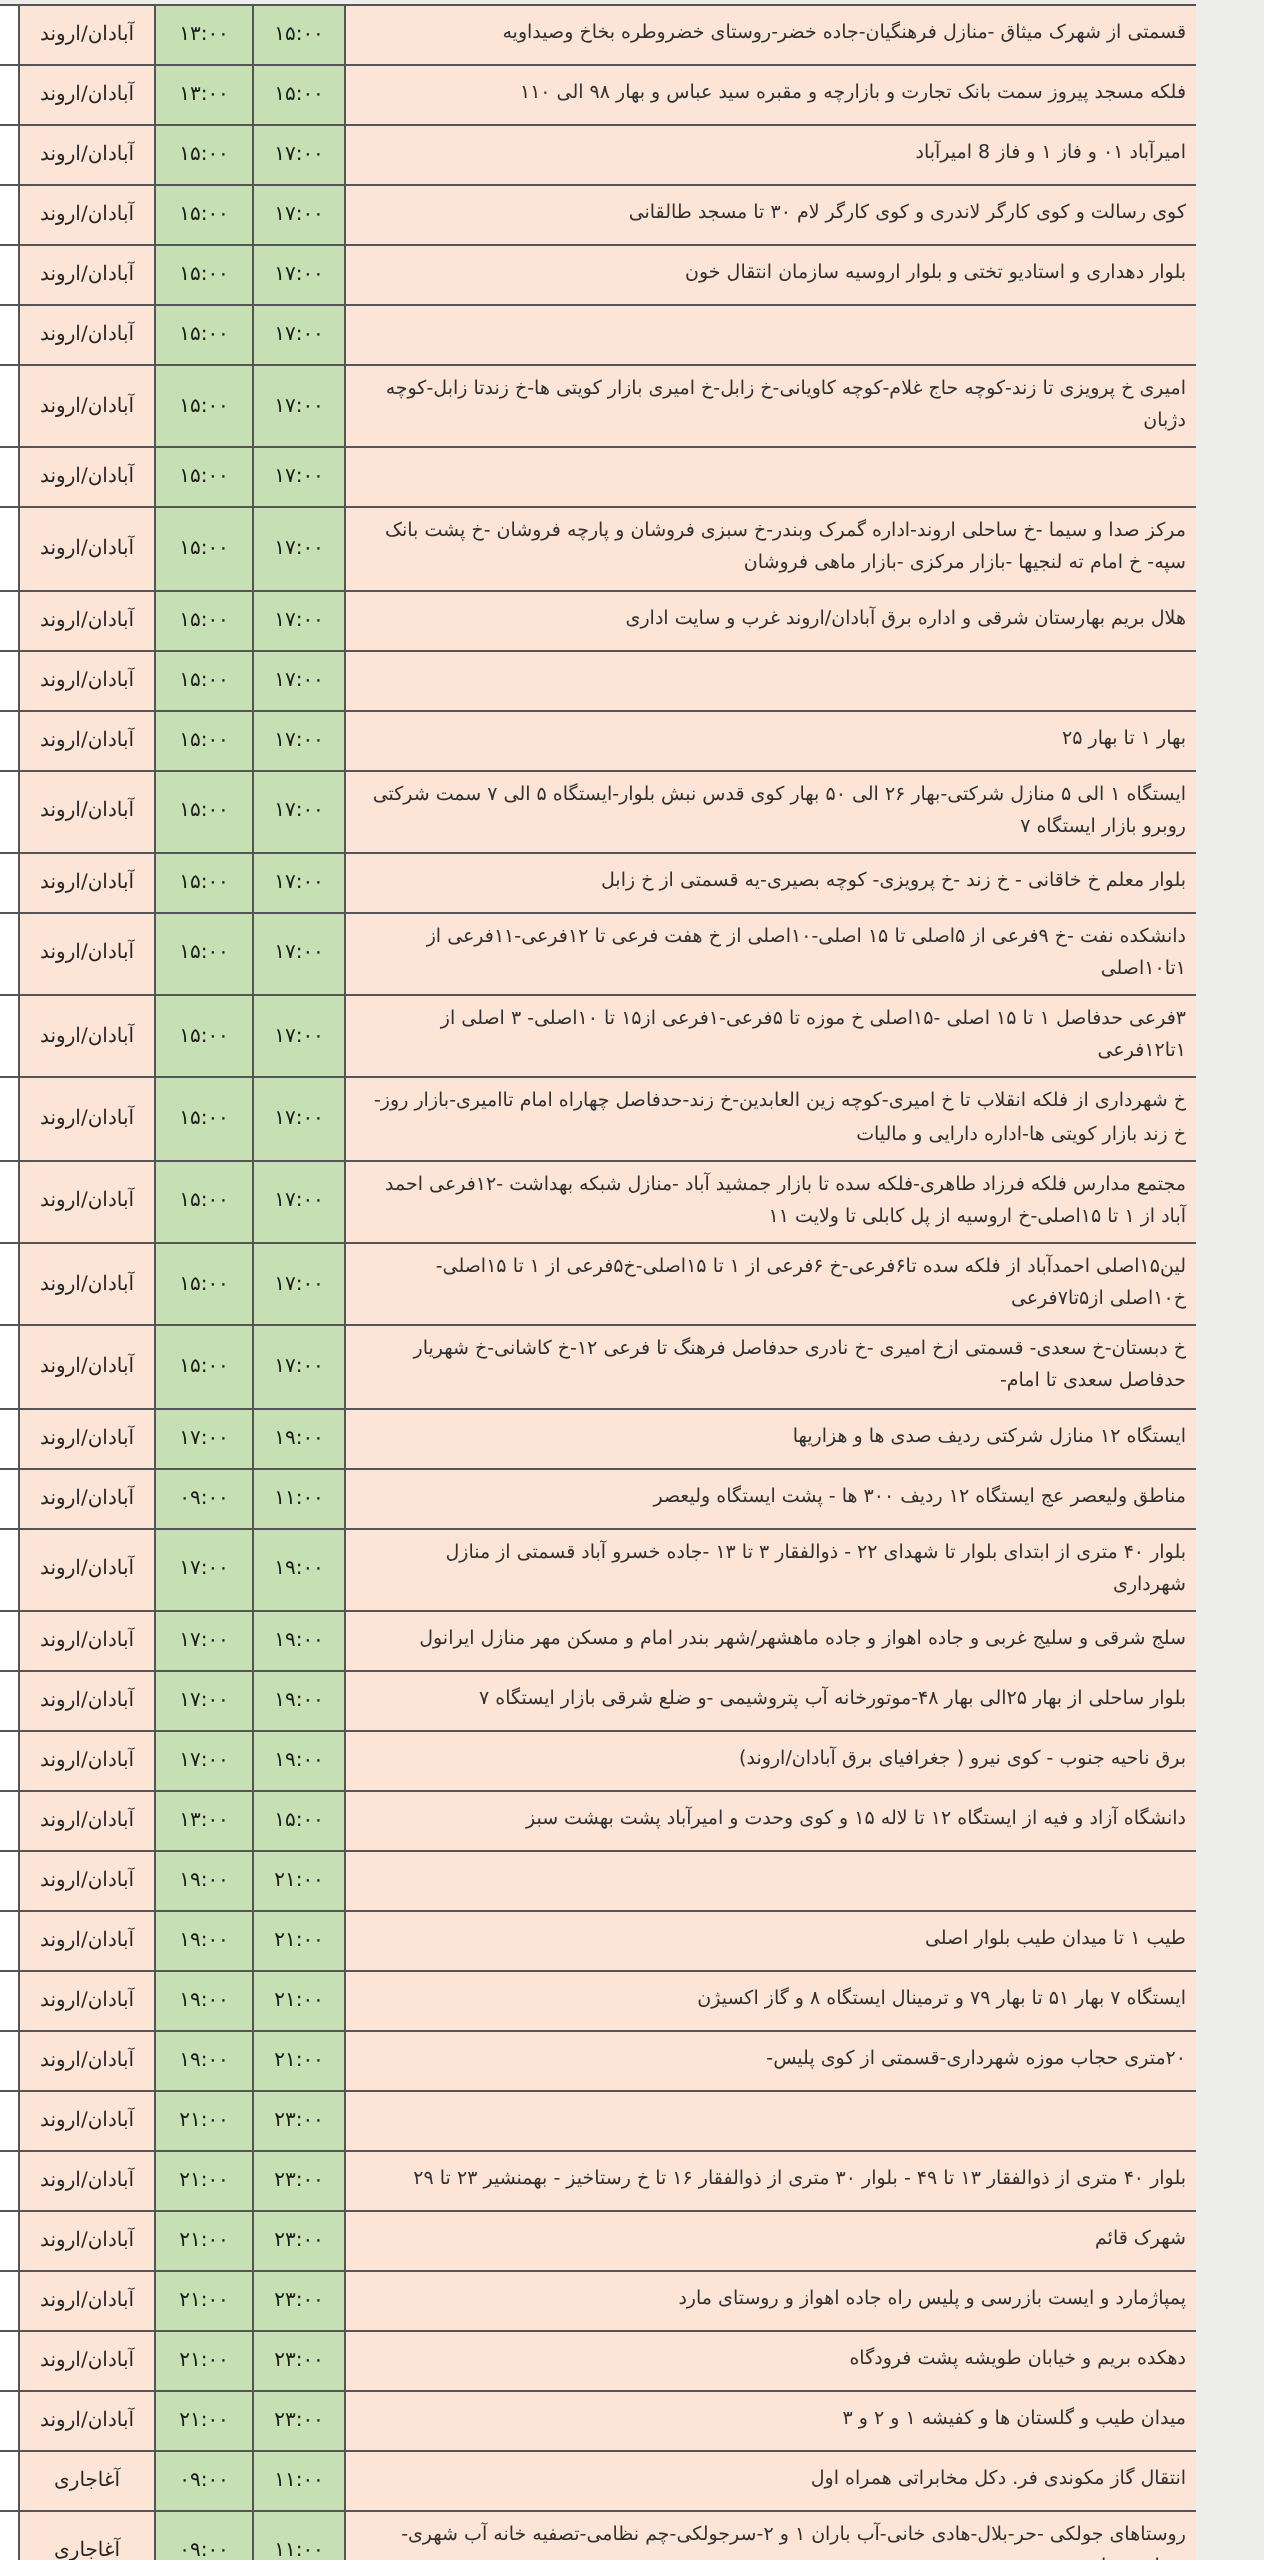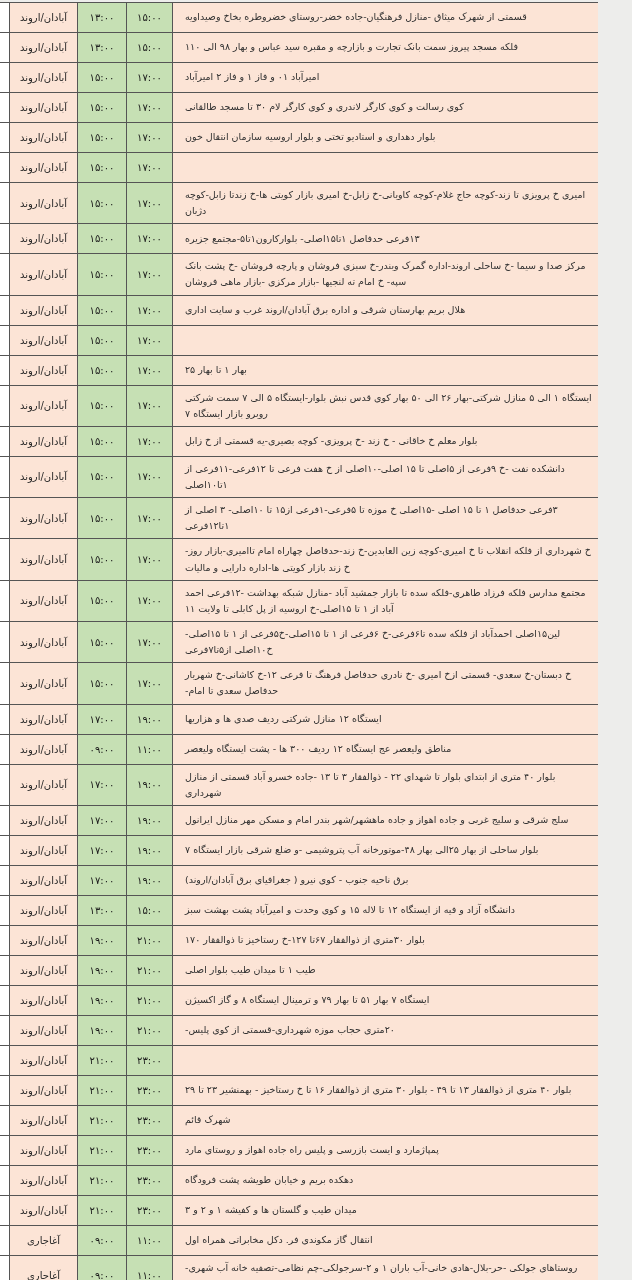--- a/index.html
+++ b/index.html
@@ -29,21 +29,21 @@
     padding:0 2px;
   }
   .time{
     background:#c6e0b4;border-right:1px solid #555;
     display:flex;align-items:center;justify-content:center;
     direction:rtl;font-size:10px;color:#1a1a1a;white-space:nowrap;
   }
   .desc{
     background:#fce4d6;
     display:flex;align-items:center;
-    direction:rtl;text-align:left;
+    direction:rtl;text-align:right;
     font-size:9.5px;line-height:1.7;color:#303030;
     padding:4px 5px 4px 12px;
   }
   .desc span{width:100%;}
 </style>
 </head>
 <body>
 
 <div class="page">
   <div class="table-wrap">
@@ -66,21 +66,21 @@
           <span>فلکه مسجد پیروز سمت بانک تجارت و بازارچه و مقبره سید عباس و بهار ۹۸ الی ۱۱۰</span>
         </div>
   </div>
 
   <div class="row">
     <div class="c sliver"></div>
     <div class="c region">آبادان/اروند</div>
     <div class="c time">۱۵:۰۰</div>
     <div class="c time">۱۷:۰۰</div>
     <div class="c desc">
-          <span>امیرآباد ۰۱ و فاز ۱ و فاز ۲ امیرآباد</span>
+          <span>امیرآباد ۰۱ و فاز ۱ و فاز 8 امیرآباد</span>
         </div>
   </div>
 
   <div class="row">
     <div class="c sliver"></div>
     <div class="c region">آبادان/اروند</div>
     <div class="c time">۱۵:۰۰</div>
     <div class="c time">۱۷:۰۰</div>
     <div class="c desc">
           <span>کوی رسالت و کوی کارگر لاندری و کوی کارگر لام ۳۰ تا مسجد طالقانی</span>
@@ -112,23 +112,20 @@
     <div class="c desc">
           <span>امیری خ پرویزی تا زند-کوچه حاج غلام-کوچه کاویانی-خ زابل-خ امیری بازار کویتی ها-خ زندتا زابل-کوچه دژبان</span>
         </div>
   </div>
 
   <div class="row">
     <div class="c sliver"></div>
     <div class="c region">آبادان/اروند</div>
     <div class="c time">۱۵:۰۰</div>
     <div class="c time">۱۷:۰۰</div>
-    <div class="c desc">
-          <span>۱۳فرعی حدفاصل ۱تا۱۵اصلی- بلوارکارون۱تا۵-مجتمع جزیره</span>
-        </div>
   </div>
 
   <div class="row">
     <div class="c sliver"></div>
     <div class="c region">آبادان/اروند</div>
     <div class="c time">۱۵:۰۰</div>
     <div class="c time">۱۷:۰۰</div>
     <div class="c desc">
           <span>مرکز صدا و سیما -خ ساحلی اروند-اداره گمرک وبندر-خ سبزی فروشان و پارچه فروشان -خ پشت بانک سپه- خ امام ته لنجیها -بازار مرکزی -بازار ماهی فروشان</span>
         </div>
@@ -309,23 +306,20 @@
     <div class="c desc">
           <span>دانشگاه آزاد و فیه از ایستگاه ۱۲ تا لاله ۱۵ و کوی وحدت و امیرآباد پشت بهشت سبز</span>
         </div>
   </div>
 
   <div class="row">
     <div class="c sliver"></div>
     <div class="c region">آبادان/اروند</div>
     <div class="c time">۱۹:۰۰</div>
     <div class="c time">۲۱:۰۰</div>
-    <div class="c desc">
-          <span>بلوار ۳۰متری از ذوالفقار ۶۷تا ۱۲۷-خ رستاخیز تا ذوالفقار ۱۷۰</span>
-        </div>
   </div>
 
   <div class="row">
     <div class="c sliver"></div>
     <div class="c region">آبادان/اروند</div>
     <div class="c time">۱۹:۰۰</div>
     <div class="c time">۲۱:۰۰</div>
     <div class="c desc">
           <span>طیب ۱ تا میدان طیب بلوار اصلی</span>
         </div>

